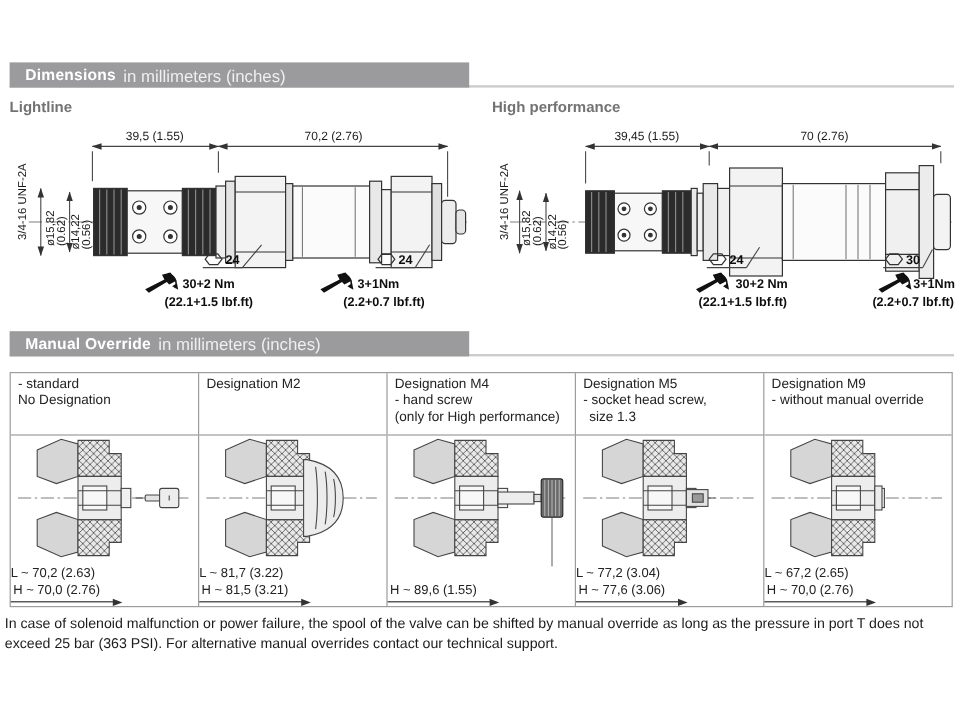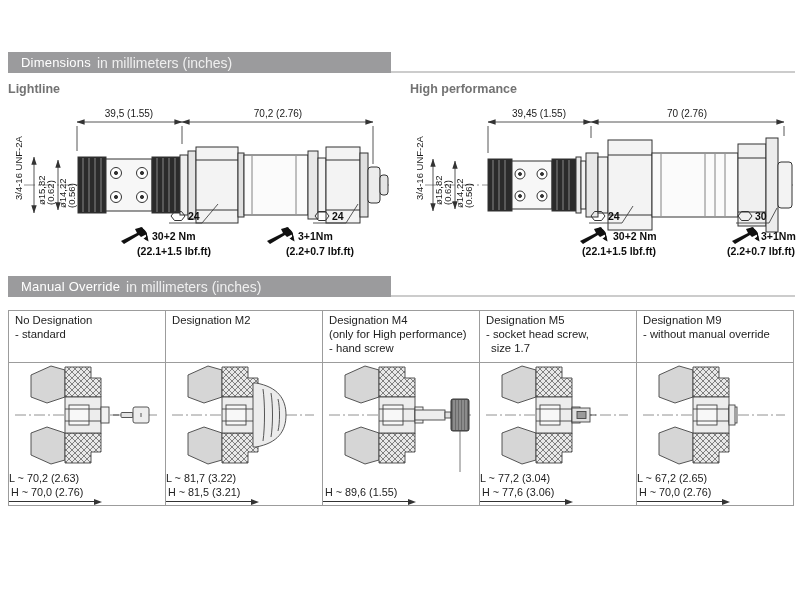--- a/index.html
+++ b/index.html
@@ -3,21 +3,21 @@
 <meta charset="utf-8">
 <style>
   html,body { margin:0; padding:0; background:#fff; }
   .page { position:relative; width:800px; height:600px; background:#ffffff;
           font-family:"Liberation Sans", sans-serif; overflow:hidden; }
 
   
   .bar { position:absolute; left:8px; width:383px; height:21px; background:#9b9b9d;
          color:#ffffff; display:flex; align-items:center; padding-left:13px;
          box-sizing:border-box; }
-  .bar .t { font-weight:normal; font-size:13px; letter-spacing:0.2px; }
+  .bar .t { font-weight:bold; font-size:13px; letter-spacing:0.2px; }
   .bar .s { font-size:14px; margin-left:6px; color:#efefef; }
   .bar-line { position:absolute; left:8px; width:787px; height:2px; background:#cccccc; }
 
   .variant-label { position:absolute; font-weight:bold; font-size:12.5px; color:#737373; }
 
   svg.drawing { position:absolute; }
   svg text { font-family:"Liberation Sans", sans-serif; }
   .dtxt  { font-size:10px; fill:#1a1a1a; }
   .dtxt-b{ font-size:10.5px; font-weight:bold; fill:#0d0d0d; }
   .rot   { font-size:9.5px; fill:#1a1a1a; }
@@ -276,22 +276,22 @@
   <div class="bar-line" style="top:295px"></div>
   <div class="bar" style="top:276px">
     <span class="t">Manual Override</span>
     <span class="s">in millimeters (inches)</span>
   </div>
 
   <div class="mo-table">
 
     <div class="mo-col">
       <div class="mo-head">
+        <div>- standard</div>
         <div>No Designation</div>
-        <div>- standard</div>
       </div>
       <div class="mo-draw">
         <svg width="157" height="110" viewBox="0 0 157 110">
           <use href="#mobody"></use>
           <g stroke="#444" stroke-width="0.9">
             <line x1="104" y1="52" x2="110" y2="52"></line>
             <rect x="112" y="49.5" width="12" height="5" rx="1" fill="#e3e3e3"></rect>
             <rect x="124" y="44" width="16" height="16" rx="2" fill="#ededed"></rect>
             <line x1="132" y1="50" x2="132" y2="54"></line>
           </g>
@@ -320,22 +320,22 @@
         <div class="mo-dims">
           <div>L ~ 81,7 (3.22)</div>
           <div><span class="dim-underline"><span>H ~ 81,5 (3.21)</span><span class="dim-arrow"></span></span></div>
         </div>
       </div>
     </div>
 
     <div class="mo-col">
       <div class="mo-head">
         <div>Designation M4</div>
+        <div>- hand screw</div>
         <div>(only for High performance)</div>
-        <div>- hand screw</div>
       </div>
       <div class="mo-draw">
         <svg width="157" height="110" viewBox="0 0 157 110">
           <use href="#mobody"></use>
           <g stroke="#444" stroke-width="0.9">
             <rect x="92" y="47" width="30" height="10" fill="#ededed"></rect>
             <rect x="122" y="49" width="6" height="6" fill="#e0e0e0"></rect>
             <rect x="128" y="36" width="18" height="32" rx="2" fill="#6a6a6a" stroke="#222"></rect>
             <line x1="131" y1="37" x2="131" y2="67" stroke="#b5b5b5"></line>
             <line x1="134" y1="37" x2="134" y2="67" stroke="#b5b5b5"></line>
@@ -348,21 +348,21 @@
         <div class="mo-dims">
           <div><span class="dim-underline"><span>H ~ 89,6 (1.55)</span><span class="dim-arrow"></span></span></div>
         </div>
       </div>
     </div>
 
     <div class="mo-col">
       <div class="mo-head">
         <div>Designation M5</div>
         <div>- socket head screw,</div>
-        <div style="padding-left:5px">size 1.7</div>
+        <div style="padding-left:5px">size 1.3</div>
       </div>
       <div class="mo-draw">
         <svg width="157" height="110" viewBox="0 0 157 110">
           <use href="#mobody"></use>
           <g stroke="#444" stroke-width="0.9">
             <rect x="92" y="45" width="18" height="14" fill="#e2e2e2"></rect>
             <rect x="97" y="48.5" width="9" height="7" fill="#9a9a9a"></rect>
             <line x1="110" y1="52" x2="116" y2="52"></line>
           </g>
         </svg>
@@ -387,14 +387,15 @@
         </svg>
         <div class="mo-dims">
           <div>L ~ 67,2 (2.65)</div>
           <div><span class="dim-underline"><span>H ~ 70,0 (2.76)</span><span class="dim-arrow"></span></span></div>
         </div>
       </div>
     </div>
 
   </div>
 
+  <div class="footer-note">In case of solenoid malfunction or power failure, the spool of the valve can be shifted by manual override as long as the pressure in port T does not exceed 25 bar (363 PSI). For alternative manual overrides contact our technical support.</div>
 
 </div>
 
 </body></html>

